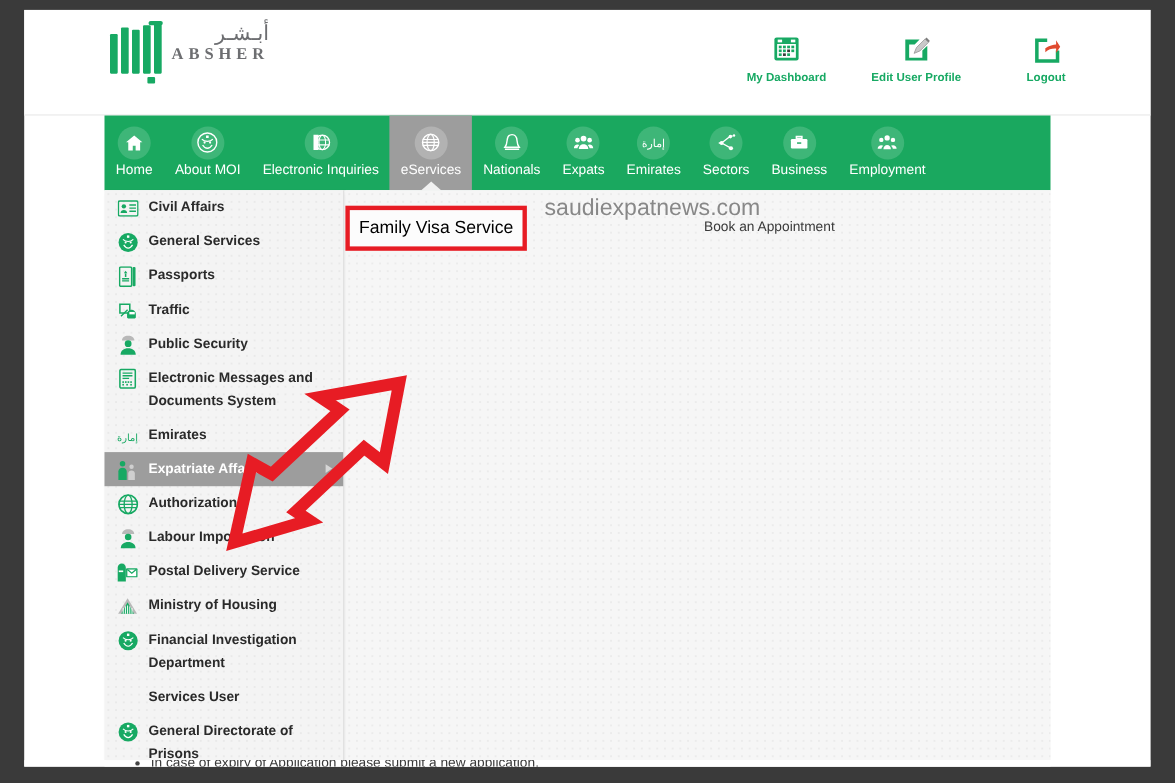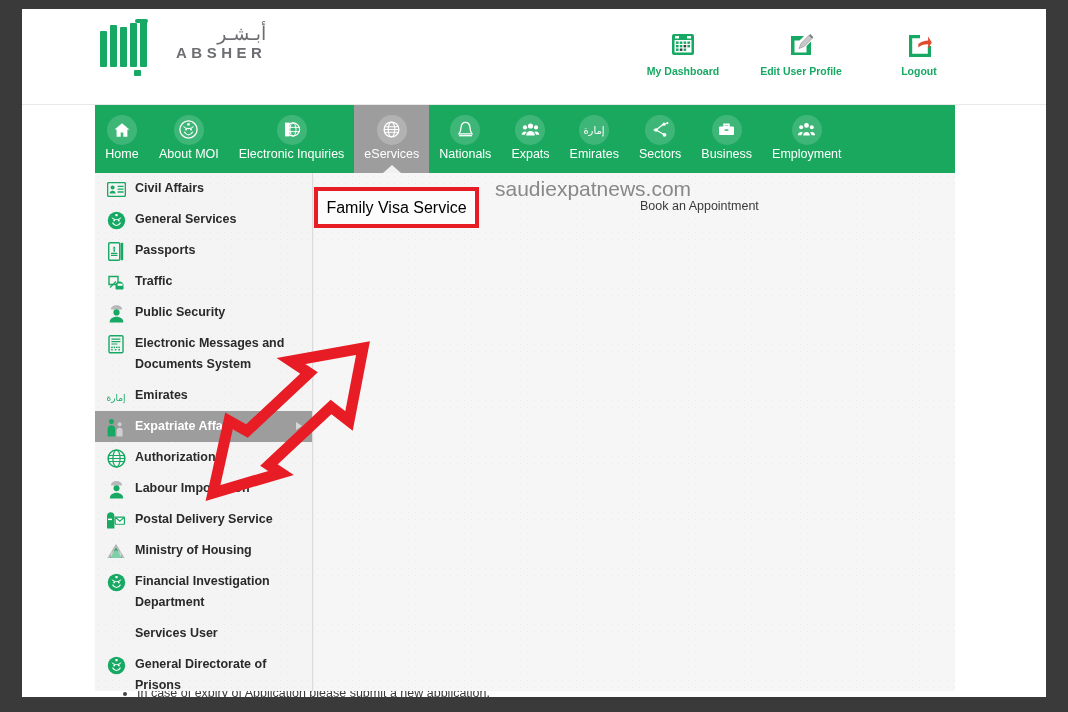--- a/index.html
+++ b/index.html
@@ -36,22 +36,23 @@
     width: 1024px; height: 96px;
     background: #ffffff;
     border-bottom: 1px solid #e8e8e8;
   }
 
   
   #logo-wrap {
     position: absolute;
     left: 78px; top: 12px;
     display: flex;
-    align-items: center;
+    align-items: flex-start;
     gap: 9px;
+    font-family: Liberation Serif, serif;
   }
   .logo-bars {
     display: flex;
     align-items: flex-end;
     gap: 3px;
     height: 46px;
     position: relative;
   }
   .logo-bars .bar {
     width: 7px;
@@ -87,27 +88,26 @@
     text-align: right;
     direction: rtl;
   }
   .logo-latin {
     font-size: 15px;
     font-weight: bold;
     color: #6d6e71;
     letter-spacing: 4.5px;
     line-height: 1.1;
     margin-top: 1px;
-    margin-left: 20px;
   }
 
   
   #header-actions {
     position: absolute;
-    right: 88px; top: 20px;
+    right: 56px; top: 20px;
     display: flex;
     align-items: center;
     gap: 40px;
   }
   .hdr-action {
     display: flex;
     flex-direction: column;
     align-items: center;
     width: 78px;
     cursor: pointer;

